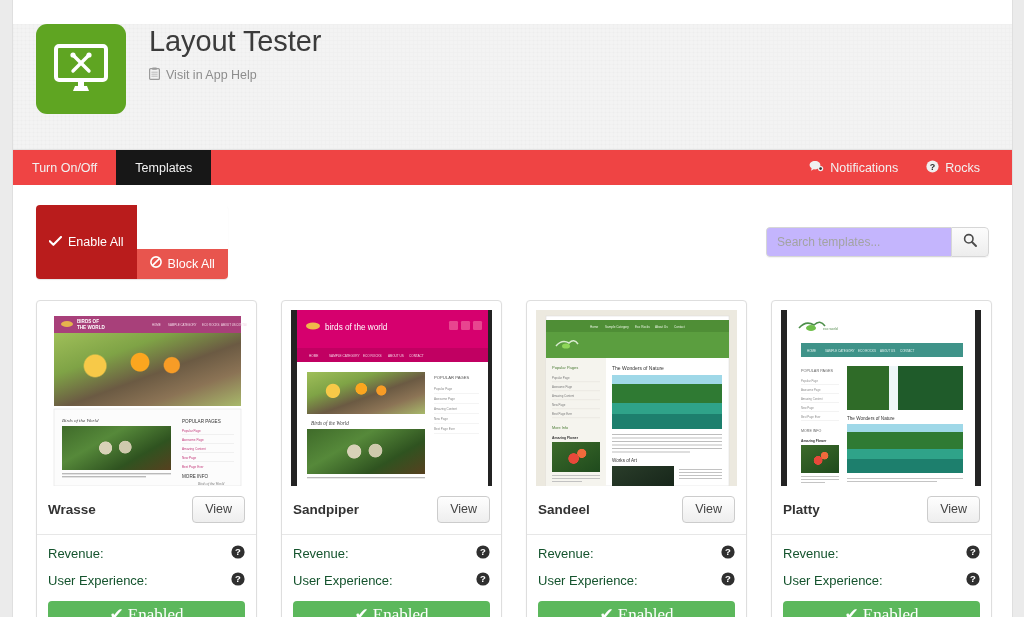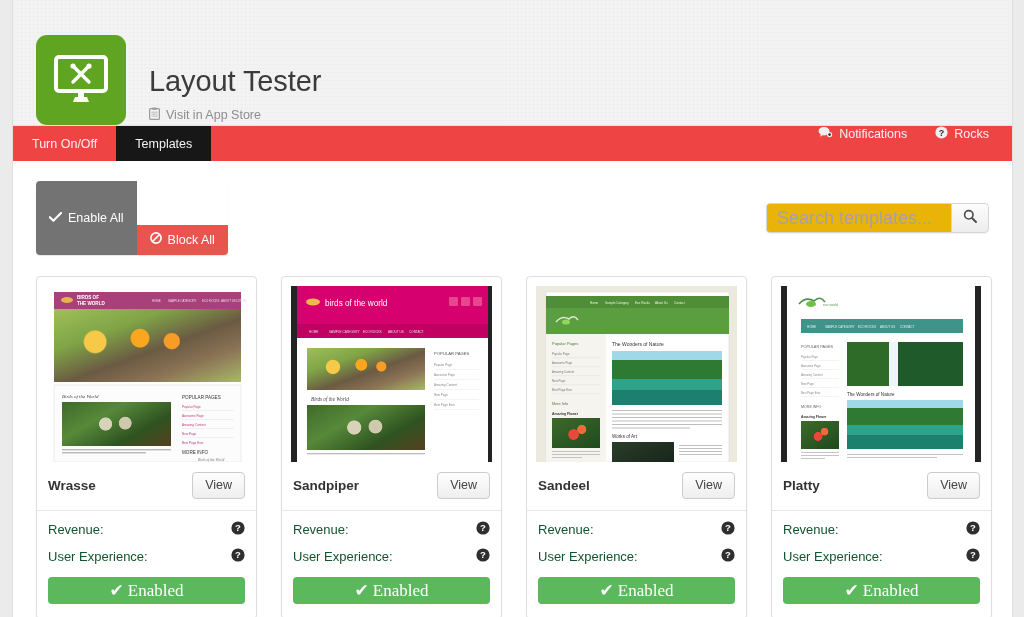--- a/index.html
+++ b/index.html
@@ -24,22 +24,23 @@
   
   .app-header {
     position: relative;
     height: 126px;
     background:
       repeating-linear-gradient(0deg, rgba(0,0,0,0.012) 0 1px, rgba(255,255,255,0) 1px 4px),
       repeating-linear-gradient(90deg, rgba(0,0,0,0.012) 0 1px, rgba(255,255,255,0) 1px 4px),
       #f3f3f3;
     border-bottom: 1px solid #e2e2e2;
     display: flex;
-    align-items: flex-end;
+    align-items: flex-start;
     padding-left: 23px;
+    margin-top: 24px;
   }
   .app-icon {
     width: 90px; height: 90px;
     border-radius: 11px;
     background: #5FA522;
     display: flex; align-items: center; justify-content: center;
     flex: 0 0 auto;
   }
   .app-meta { margin-left: 23px; padding-bottom: 2px; }
   .app-title {
@@ -70,22 +71,22 @@
     display: flex; align-items: center;
     padding: 0 19px;
     color: #f2f2f2;
     font-size: 12.5px;
     cursor: pointer;
     white-space: nowrap;
   }
   .nav-item.active { background: #171717; }
   .nav-right {
     margin-left: auto;
-    display: flex; align-items: flex-start;
-    padding-right: 9px;
+    display: flex; align-items: center;
+    padding-right: 18px;
   }
   .nav-right .nav-item { gap: 6px; padding: 0 14px; }
 
   
   .content { padding: 0 23px; }
   .toggle-row {
     display: flex; align-items: center;
     padding-top: 25px;
   }
   .toggle {
@@ -119,41 +120,41 @@
   .btn {
     font-size: 12.5px;
     padding: 7px 13px 8px;
     color: #fff;
     display: flex; align-items: center; gap: 6px;
     cursor: pointer;
     border: none;
     font-family: "Liberation Sans", sans-serif;
     white-space: nowrap;
   }
-  .btn-green { background: #737373; }
+  .btn-green { background: #b91c1c; }
   .btn-red { background: #E8554E; margin-top: 44px; }
 
   .search-wrap {
     margin-left: auto;
     display: flex;
     border-radius: 4px;
     overflow: hidden;
     box-shadow: 0 1px 1px rgba(0,0,0,0.05);
   }
   .search-input {
     width: 185px;
     height: 30px;
     border: 1px solid #d6d6d6;
     border-right: none;
     border-radius: 4px 0 0 4px;
     padding: 0 10px;
-    font-size: 18px;
+    font-size: 12px;
     color: #555;
     font-family: "Liberation Sans", sans-serif;
-    background: #eab308;
+    background: #c4b5fd;
     outline: none;
   }
   .search-input::placeholder { color: #a3a3a3; }
   .search-btn {
     width: 38px; height: 30px;
     border: 1px solid #d6d6d6;
     border-radius: 0 4px 4px 0;
     background: linear-gradient(#fcfcfc,#ededed);
     display: flex; align-items: center; justify-content: center;
     cursor: pointer;
@@ -289,21 +290,21 @@
             <svg width="11" height="13" viewBox="0 0 11 13" aria-hidden="true">
               <rect x="0.6" y="1.6" width="9.8" height="10.8" rx="1" fill="none" stroke="#9b9b9b" stroke-width="1.2"></rect>
               <rect x="3.2" y="0.4" width="4.6" height="2.4" rx="0.6" fill="#9b9b9b"></rect>
               <g stroke="#b4b4b4" stroke-width="0.9">
                 <line x1="2.4" y1="5.2" x2="8.6" y2="5.2"></line>
                 <line x1="2.4" y1="7.2" x2="8.6" y2="7.2"></line>
                 <line x1="2.4" y1="9.2" x2="8.6" y2="9.2"></line>
               </g>
             </svg>
           </span>
-          <span class="txt">Visit in App Store</span>
+          <span class="txt">Visit in App Help</span>
         </div>
       </div>
     </div>
 
     <div class="navbar">
       <div class="nav-left">
         <div class="nav-item">
           <span>Turn On/Off</span>
         </div>
         <div class="nav-item active">

